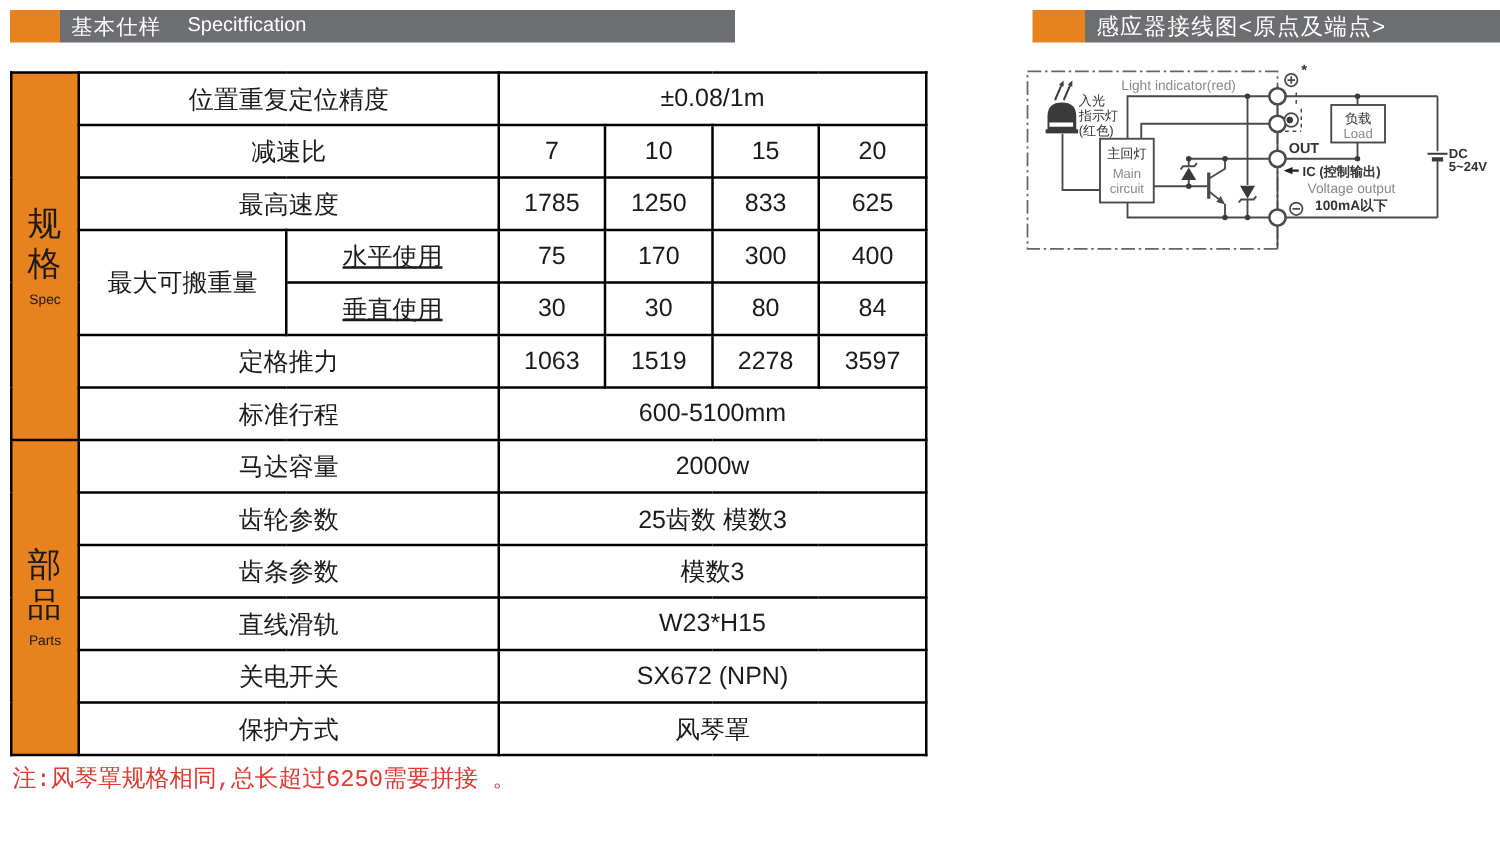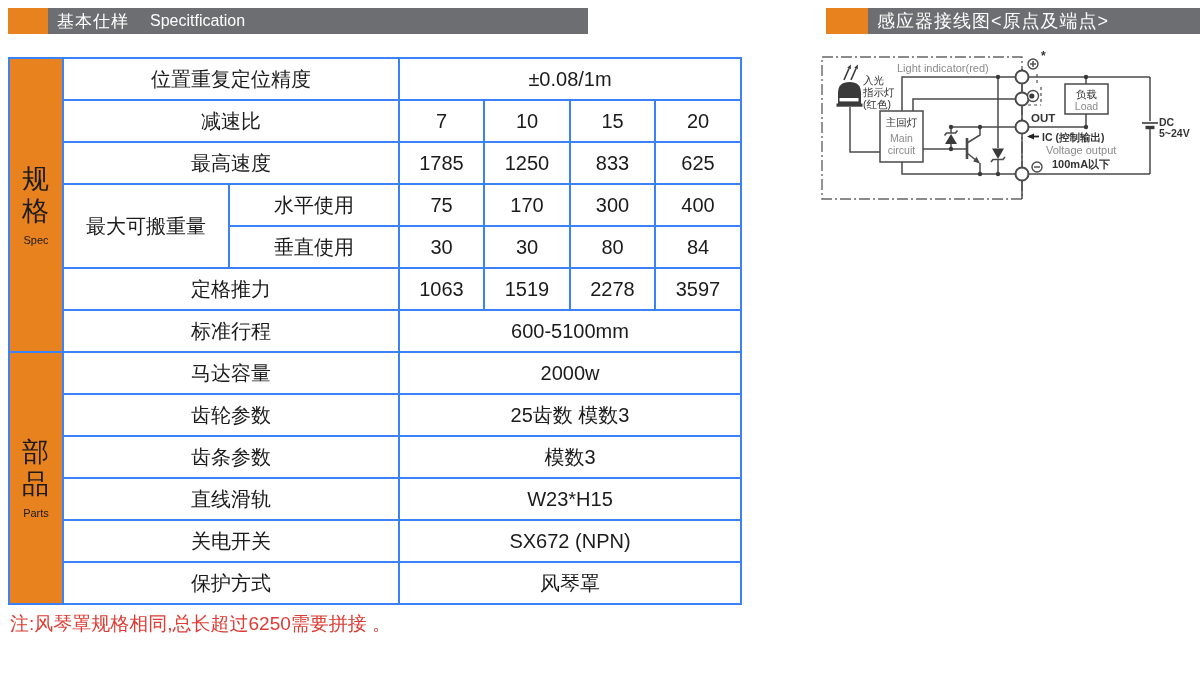--- a/index.html
+++ b/index.html
@@ -10,30 +10,30 @@
   
   .sec-header { display:flex; height:26px; }
   .sec-header .orange-block { width:40px; background:#E8821F; }
   .sec-header .bar { flex:1; background:#6D6E71; color:#fff; display:flex;
                      align-items:center; padding-left:9px; font-size:17px; }
   .sec-header .bar .zh { letter-spacing:1px; }
   .sec-header .bar .en { margin-left:21px; font-size:16px; }
 
   
   table.spec { border-collapse:collapse; table-layout:fixed; width:732px; }
-  table.spec td { border:2px solid #3b82f6; text-align:center; vertical-align:middle;
+  table.spec td { border:2px solid #000000; text-align:center; vertical-align:middle;
                   height:42px; font-size:20px; color:#1B1B1B; padding:0; }
   td.side { background:#E8821F; color:#fff; border-color:#2F2F2F; }
   td.side .cjk { font-size:27px; line-height:1.18; letter-spacing:1px; }
   td.side .en  { font-size:11px; margin-top:6px; }
   td.lbl { font-size:20px; }
-  td.sublbl { font-size:20px; }
-
-  
-  .notes { color:#DD3B33; font-size:19px; line-height:30px; }
+  td.sublbl { font-size:20px;text-decoration:underline; }
+
+  
+  .notes { color:#DD3B33; font-size:19px; line-height:30px;font-family:Liberation Mono, monospace; }
 
   
   text { font-family:"Liberation Sans", sans-serif; }
   .t-dark { fill:#333333; }
   .t-gray { fill:#8A8A8A; }
 </style>
 </head>
 <body>
 
 <div class="abs sec-header" style="left:8px; top:8px; width:580px;">

